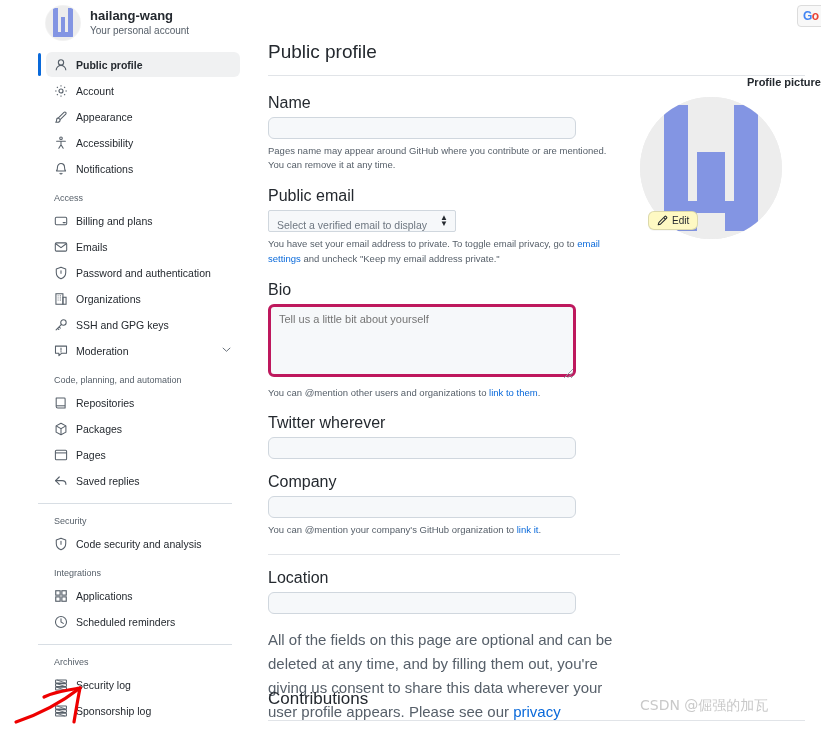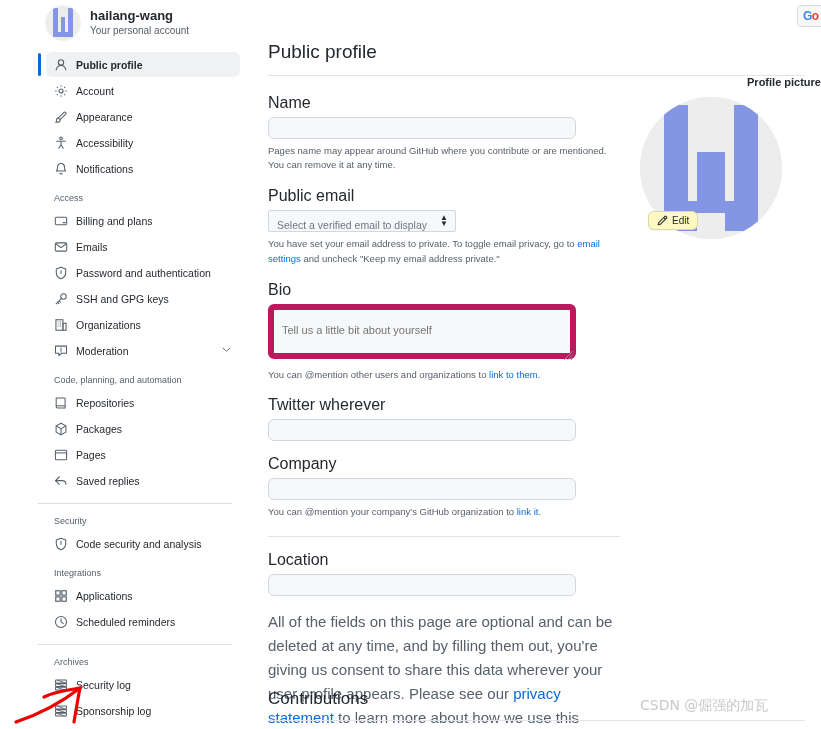--- a/index.html
+++ b/index.html
@@ -104,23 +104,23 @@
     padding: 0 8px; font-size: 10.5px; color: #6e7781;
     cursor: pointer;
   }
   .select-arrows {
     position: absolute; right: 8px; top: 50%; transform: translateY(-50%);
     font-size: 8px; color: #24292f; line-height: 0.72; text-align: center;
     pointer-events: none;
   }
 
   .bio-area {
-    width: 308px; height: 55px;
-    border: 6px solid #be185d; border-radius: 6px;
-    background: #f6f8fa; padding: 14px 8px;
+    width: 308px; height: 73px;
+    border: 3px solid #be185d; border-radius: 6px;
+    background: #f6f8fa; padding: 6px 8px;
     font-size: 11px; font-family: "Liberation Sans", sans-serif;
     color: #6e7781; resize: none; outline: none;
     position: relative;
   }
   .bio-wrap { position: relative; width: 308px; }
   .resize-grip {
     position: absolute; right: 2px; bottom: 2px;
     width: 11px; height: 11px; pointer-events: none; color: #8c959f;
   }
 
@@ -264,35 +264,35 @@
             <svg viewBox="0 0 16 16" width="14" height="14">
               <path d="M8 1.3l5.4 2v4.2c0 3.6-2.6 6.2-5.4 7.2-2.8-1-5.4-3.6-5.4-7.2V3.3z" fill="none" stroke="currentColor" stroke-width="1.2" stroke-linejoin="round"></path>
               <path d="M8 5.4v3" stroke="currentColor" stroke-width="1.2" stroke-linecap="round"></path>
             </svg>
           </span>
           <span class="nav-label">Password and authentication</span>
         </div>
         <div class="nav-item">
           <span class="nav-icon">
             <svg viewBox="0 0 16 16" width="14" height="14">
-              <circle cx="10.8" cy="5.2" r="3.1" fill="none" stroke="currentColor" stroke-width="1.2"></circle>
-              <path d="M8.6 7.4L2.4 13.6M4.2 11.8l1.4 1.4M5.8 10.2l1.4 1.4" fill="none" stroke="currentColor" stroke-width="1.2" stroke-linecap="round"></path>
-            </svg>
-          </span>
-          <span class="nav-label">SSH and GPG keys</span>
-        </div>
-        <div class="nav-item">
-          <span class="nav-icon">
-            <svg viewBox="0 0 16 16" width="14" height="14">
               <rect x="2.2" y="2" width="8" height="12" fill="none" stroke="currentColor" stroke-width="1.2"></rect>
               <rect x="10.2" y="6" width="3.6" height="8" fill="none" stroke="currentColor" stroke-width="1.2"></rect>
               <path d="M4.2 4.4h1M6.6 4.4h1.4M4.2 6.8h1M6.6 6.8h1.4M4.2 9.2h1M6.6 9.2h1.4" stroke="currentColor" stroke-width="1"></path>
             </svg>
           </span>
           <span class="nav-label">Organizations</span>
+        </div>
+        <div class="nav-item">
+          <span class="nav-icon">
+            <svg viewBox="0 0 16 16" width="14" height="14">
+              <circle cx="10.8" cy="5.2" r="3.1" fill="none" stroke="currentColor" stroke-width="1.2"></circle>
+              <path d="M8.6 7.4L2.4 13.6M4.2 11.8l1.4 1.4M5.8 10.2l1.4 1.4" fill="none" stroke="currentColor" stroke-width="1.2" stroke-linecap="round"></path>
+            </svg>
+          </span>
+          <span class="nav-label">SSH and GPG keys</span>
         </div>
         <div class="nav-item">
           <span class="nav-icon">
             <svg viewBox="0 0 16 16" width="14" height="14">
               <path d="M1.7 2.4h12.6v8.2H8.6L5.6 13.4v-2.8H1.7z" fill="none" stroke="currentColor" stroke-width="1.2" stroke-linejoin="round"></path>
               <path d="M8 4.6v2.6M8 8.6v.4" stroke="currentColor" stroke-width="1.2" stroke-linecap="round"></path>
             </svg>
           </span>
           <span class="nav-label">Moderation</span>
           <span class="chevron"><svg viewBox="0 0 16 16" width="11" height="11">

